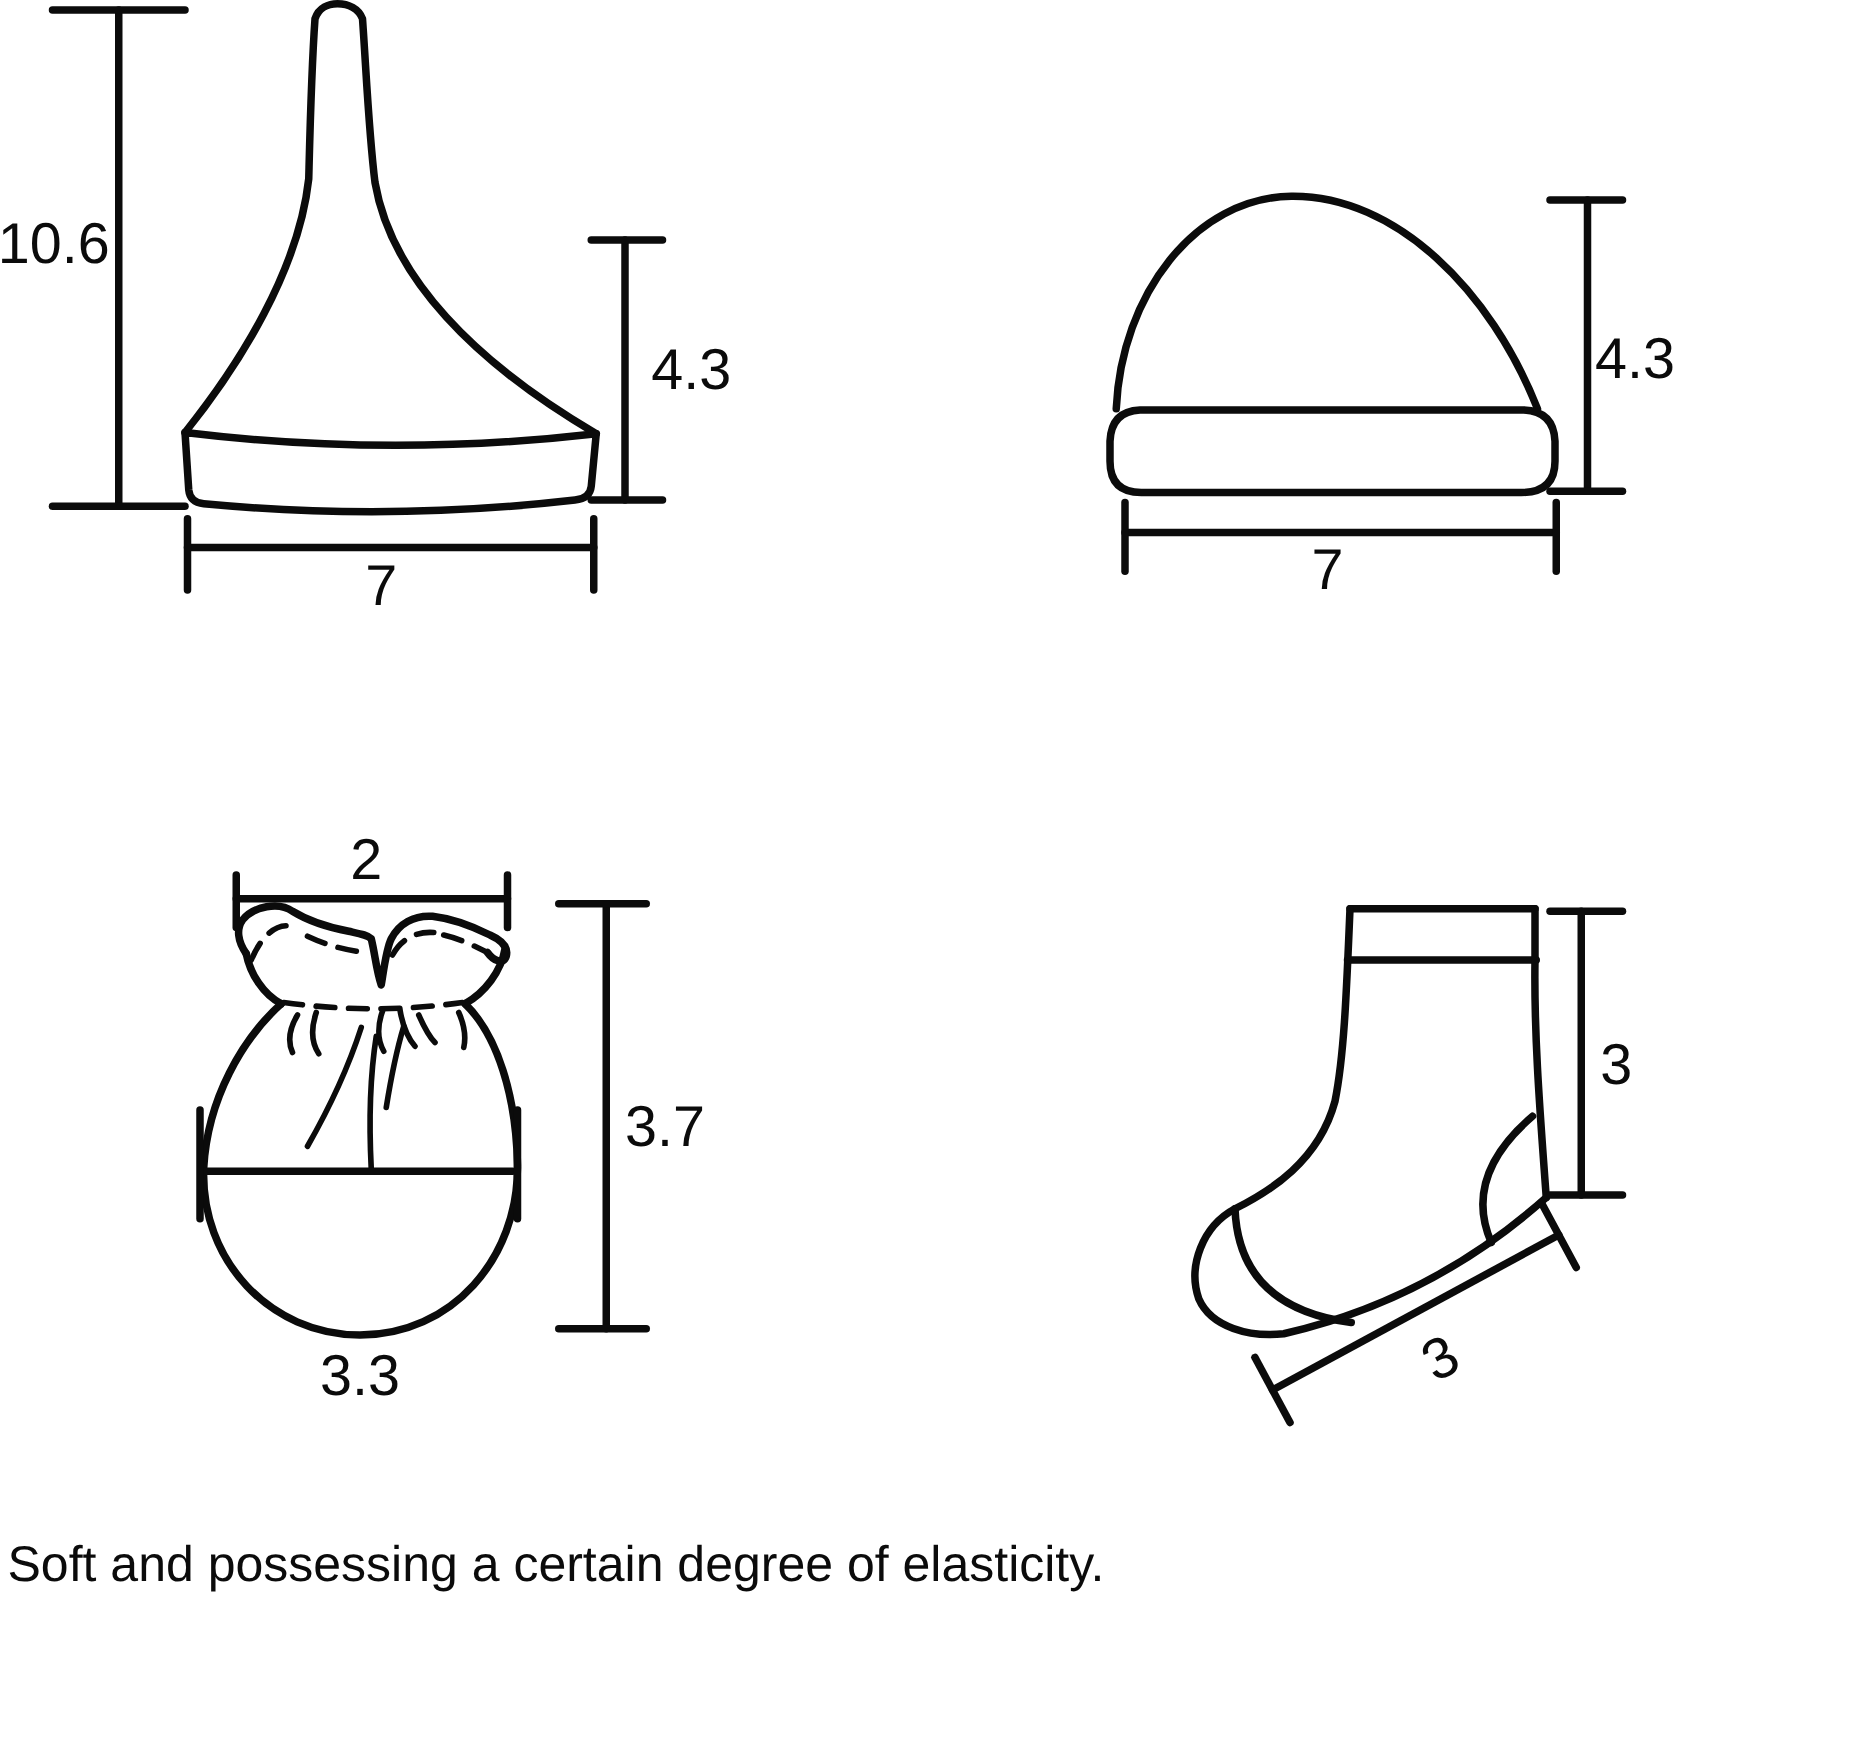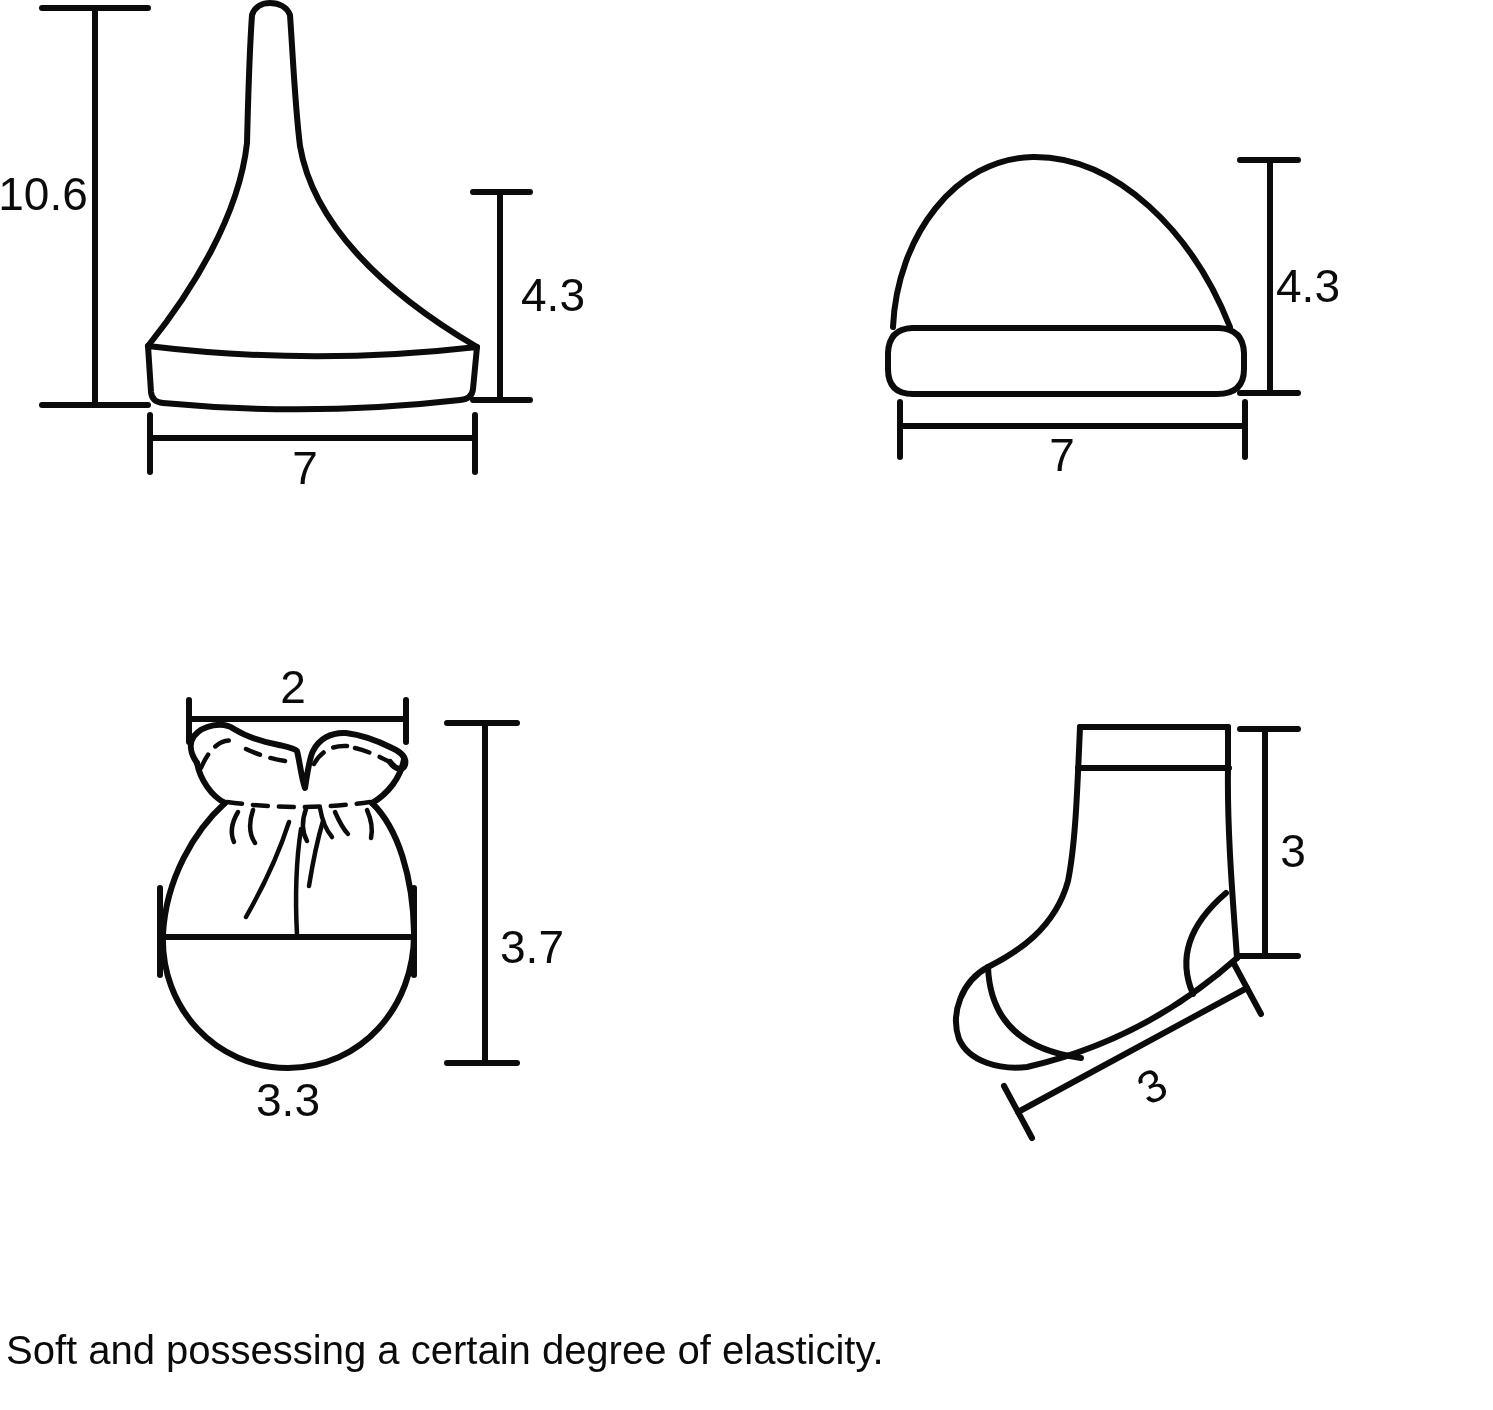--- a/index.html
+++ b/index.html
@@ -25,21 +25,21 @@
     position:absolute;
     left:505px;top:1186px;
     font-size:45px;line-height:1;
     white-space:nowrap;
   }
   .note-line{
     position:absolute;
     font-size:40px;line-height:1;
     white-space:nowrap;
   }
-  .note-1{left:6px;top:1330px;}
+  .note-1{left:6px;top:1232px;}
   .note-2{left:5px;top:1360px;}
 </style>
 </head>
 <body>
 
 <div class="stage">
 
   <svg class="art" viewBox="0 0 1493 1410" fill="none" stroke="#0b0b0b" stroke-width="6" stroke-linecap="round" stroke-linejoin="round">
 
     <g>
@@ -149,21 +149,21 @@
   </svg>
 
   <div class="dim" style="left:43px;top:194px">10.6</div>
   <div class="dim" style="left:553px;top:295px">4.3</div>
   <div class="dim" style="left:305px;top:468px">7</div>
 
   <div class="dim" style="left:1308px;top:286px">4.3</div>
   <div class="dim" style="left:1062px;top:455px">7</div>
 
   <div class="dim" style="left:293px;top:687px">2</div>
-  <div class="dim" style="left:532px;top:947px">3.7</div>
+  <div class="dim" style="left:532px;top:901px">3.7</div>
   <div class="dim" style="left:288px;top:1100px">3.3</div>
 
   <div class="dim" style="left:1293px;top:851px">3</div>
   <div class="dim rot" style="left:1152px;top:1086px">3</div>
 
   <div class="note-line note-1">Soft and possessing a certain degree of elasticity.</div>
 
 </div>
 
 </body></html>

